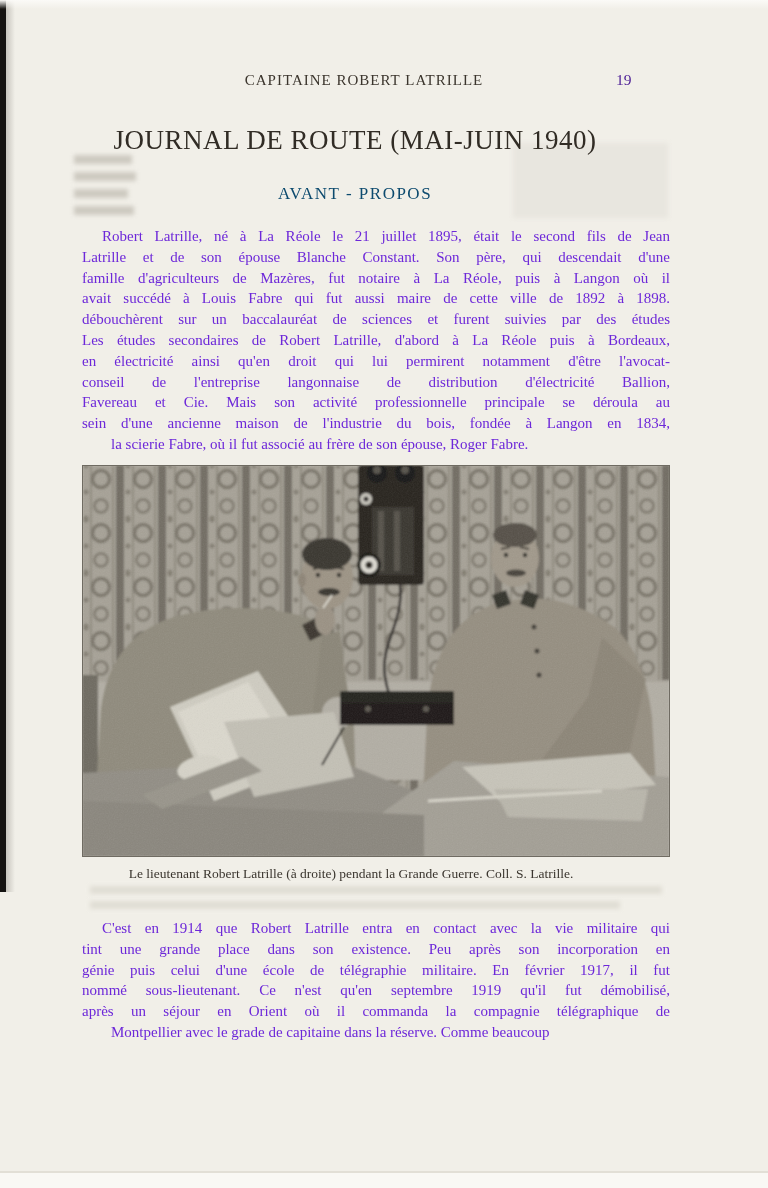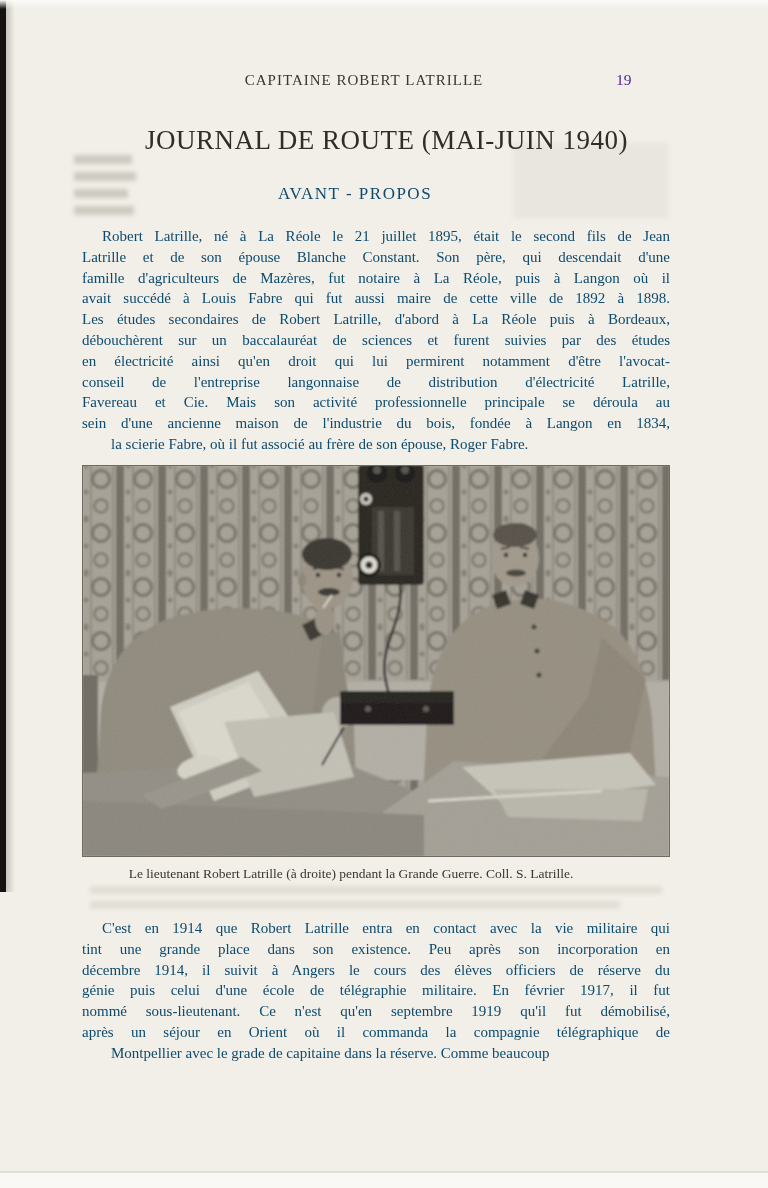--- a/index.html
+++ b/index.html
@@ -23,26 +23,26 @@
   .showthrough-block{position:absolute;left:513px;top:143px;width:155px;height:75px;
     background:#e8e6df;filter:blur(2px);}
   .bleed-left{position:absolute;left:74px;top:155px;width:62px;}
   .bleed-left .blob{height:9px;margin-bottom:8px;background:#c2beb4;filter:blur(2px);opacity:.75;}
   .bleed-caption .blob{position:absolute;background:#d8d5cb;filter:blur(2px);opacity:.65;height:8px;}
 
   
   .running-header{position:absolute;left:82px;top:72px;width:588px;text-align:center;
     padding-right:24px;box-sizing:border-box;font-size:15px;letter-spacing:1px;color:#3b352d;}
   .page-number{position:absolute;left:616px;top:71px;font-size:15.5px;color:#4c1d95;}
-  .chapter-title{position:absolute;left:82px;top:125px;width:588px;text-align:right;
+  .chapter-title{position:absolute;left:82px;top:125px;width:588px;text-align:center;
     padding-right:42px;box-sizing:border-box;font-size:27px;letter-spacing:.5px;color:#312c25;}
   .section-heading{position:absolute;left:82px;top:184px;width:588px;text-align:center;
     padding-right:42px;box-sizing:border-box;font-size:17px;letter-spacing:1.5px;color:#0c4a6e;}
   .body-par{position:absolute;left:82px;width:588px;font-size:15px;line-height:20.8px;
-    color:#0c4a6e;}
+    color:#6d28d9;}
   .par1{top:226px;}
   .par2{top:918px;}
   .bline{text-align:justify;text-align-last:justify;white-space:normal;}
   .bline.last{text-align-last:left;margin-left:29px;}
   .bline.first{text-indent:20px;}
 
   
   .photo-figure{position:absolute;left:82px;top:465px;width:588px;height:392px;}
   .photo-caption{position:absolute;left:82px;top:866px;width:588px;text-align:center;
     padding-right:50px;box-sizing:border-box;font-size:13.5px;color:#3a352e;}
@@ -64,24 +64,24 @@
   </div>
 
   <div class="chapter-title">JOURNAL DE ROUTE (MAI-JUIN 1940)</div>
   <div class="section-heading">AVANT - PROPOS</div>
 
   <div class="body-par par1">
       <div class="bline first">Robert Latrille, né à La Réole le 21 juillet 1895, était le second fils de Jean</div>
       <div class="bline">Latrille et de son épouse Blanche Constant. Son père, qui descendait d'une</div>
       <div class="bline">famille d'agriculteurs de Mazères, fut notaire à La Réole, puis à Langon où il</div>
       <div class="bline">avait succédé à Louis Fabre qui fut aussi maire de cette ville de 1892 à 1898.</div>
+      <div class="bline">débouchèrent sur un baccalauréat de sciences et furent suivies par des études</div>
       <div class="bline">Les études secondaires de Robert Latrille, d'abord à La Réole puis à Bordeaux,</div>
-      <div class="bline">débouchèrent sur un baccalauréat de sciences et furent suivies par des études</div>
       <div class="bline">en électricité ainsi qu'en droit qui lui permirent notamment d'être l'avocat-</div>
-      <div class="bline">conseil de l'entreprise langonnaise de distribution d'électricité Latrille,</div>
+      <div class="bline">conseil de l'entreprise langonnaise de distribution d'électricité Ballion,</div>
       <div class="bline">Favereau et Cie. Mais son activité professionnelle principale se déroula au</div>
       <div class="bline">sein d'une ancienne maison de l'industrie du bois, fondée à Langon en 1834,</div>
       <div class="bline last">la scierie Fabre, où il fut associé au frère de son épouse, Roger Fabre.</div>
     </div>
 
   <figure class="photo-figure" style="margin:0">
     <svg width="588" height="392" viewBox="0 0 588 392" role="img" aria-label="Photographie noir et blanc : deux officiers moustachus en uniforme assis à des tables couvertes de papiers, devant un papier peint rayé à motifs, un téléphone mural entre eux.">
       <defs>
         <pattern id="wp" width="42" height="54" patternUnits="userSpaceOnUse">
           <rect width="42" height="54" fill="#a6a196"></rect>
@@ -196,21 +196,20 @@
   <div class="photo-caption">Le lieutenant Robert Latrille (à droite) pendant la Grande Guerre. Coll. S. Latrille.</div>
 
   <div class="bleed-caption">
     <div class="blob" style="left:90px;top:886px;width:572px"></div>
     <div class="blob" style="left:90px;top:901px;width:530px"></div>
   </div>
 
   <div class="body-par par2">
       <div class="bline first">C'est en 1914 que Robert Latrille entra en contact avec la vie militaire qui</div>
       <div class="bline">tint une grande place dans son existence. Peu après son incorporation  en</div>
-      <div class="bline">décembre 1914, il suivit à Angers le cours des élèves officiers de réserve du</div>
       <div class="bline">génie puis celui d'une école de télégraphie militaire. En février 1917, il fut</div>
       <div class="bline">nommé sous-lieutenant. Ce n'est qu'en septembre 1919 qu'il fut démobilisé,</div>
       <div class="bline">après un séjour en Orient où il commanda la compagnie télégraphique de</div>
       <div class="bline last">Montpellier avec le grade de capitaine dans la réserve. Comme beaucoup</div>
     </div>
 
   <div class="edge-left-black"></div>
   <div class="edge-left-gray"></div>
   <div class="edge-top"></div>
   <div class="edge-right"></div>

